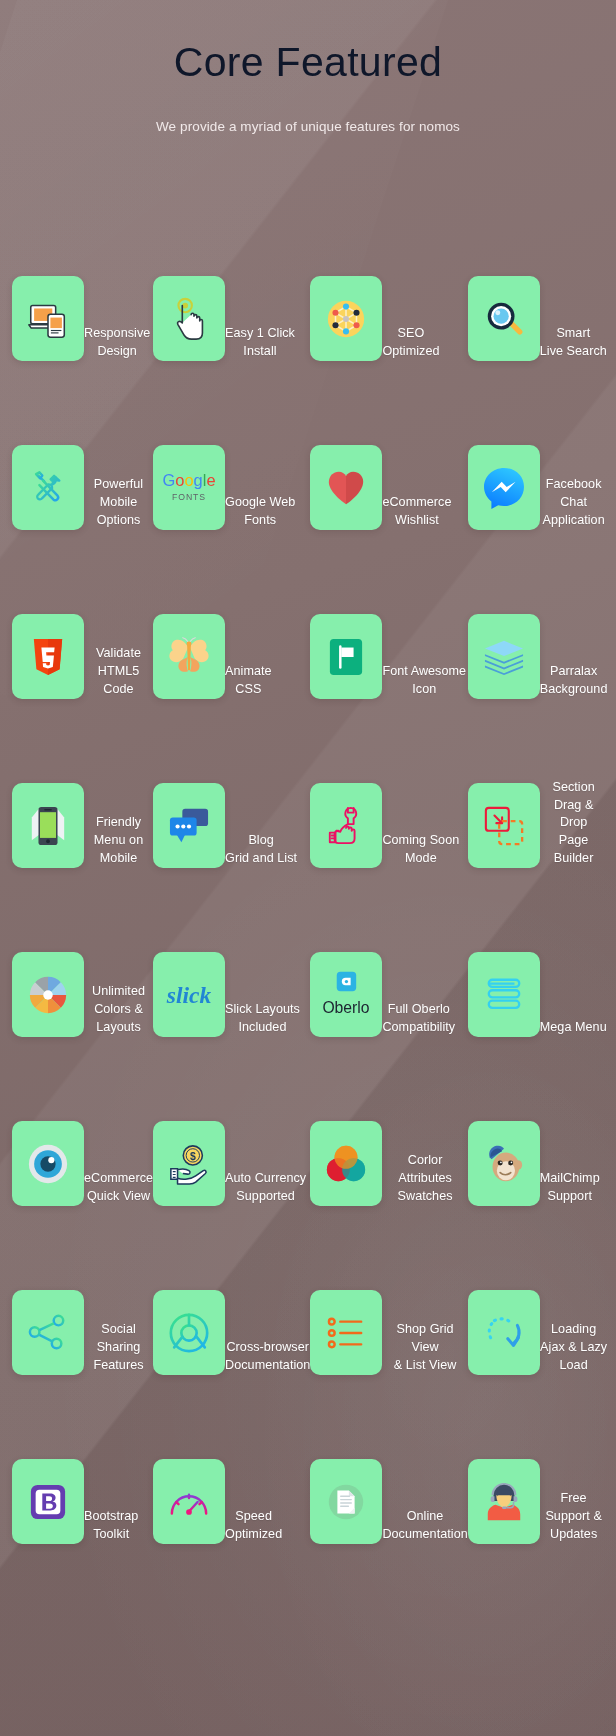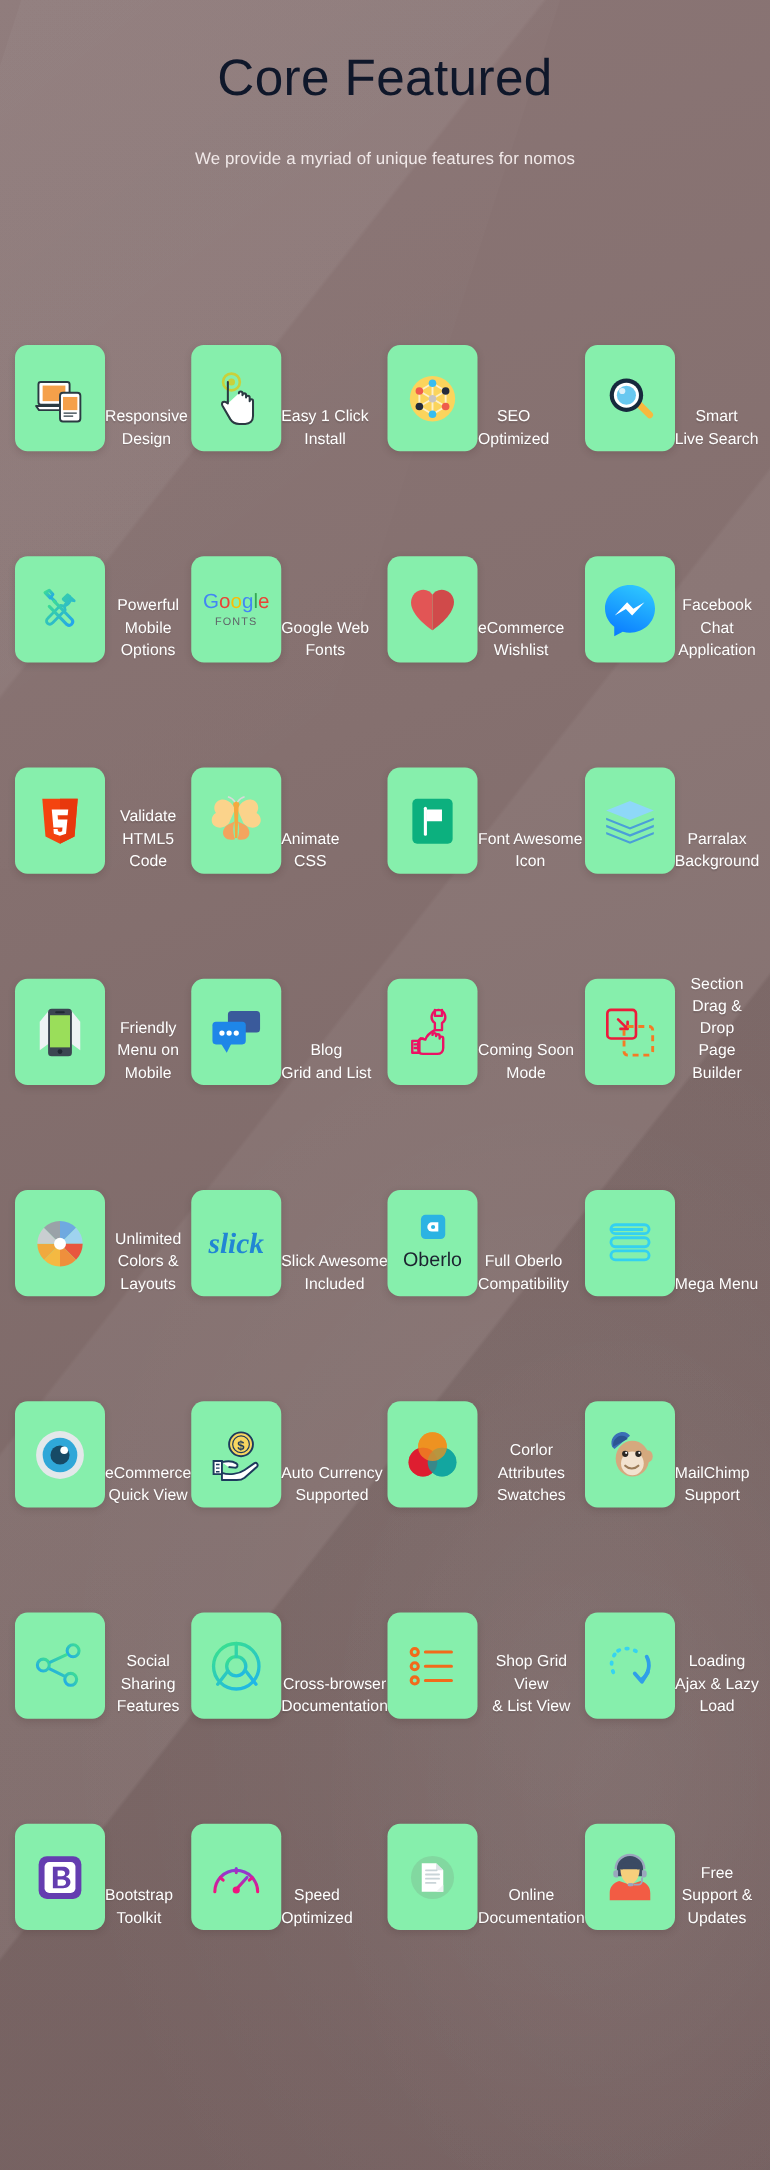--- a/index.html
+++ b/index.html
@@ -373,21 +373,21 @@
     </div>
 
     <div class="cell">
       <div class="card">
         <span>
           <svg width="62" height="34" viewBox="0 0 66 36">
             <text x="33" y="26" text-anchor="middle" font-family="'Liberation Serif',serif" font-style="italic" font-weight="bold" font-size="25" fill="#2186d4">slick</text>
           </svg>
         </span>
       </div>
-      <div class="label">Slick Awesome
+      <div class="label">Slick Layouts
 Included</div>
     </div>
 
     <div class="cell">
       <div class="card">
         <span>
           <svg width="62" height="50" viewBox="0 0 66 54">
             <rect x="23" y="2" width="21" height="21" rx="4" fill="#2bb3e3"></rect>
             <path d="M38 8.5h-5.5a4 4 0 000 8H38z" fill="#fff"></path>
             <circle cx="33.5" cy="12.5" r="1.8" fill="#2bb3e3"></circle>

